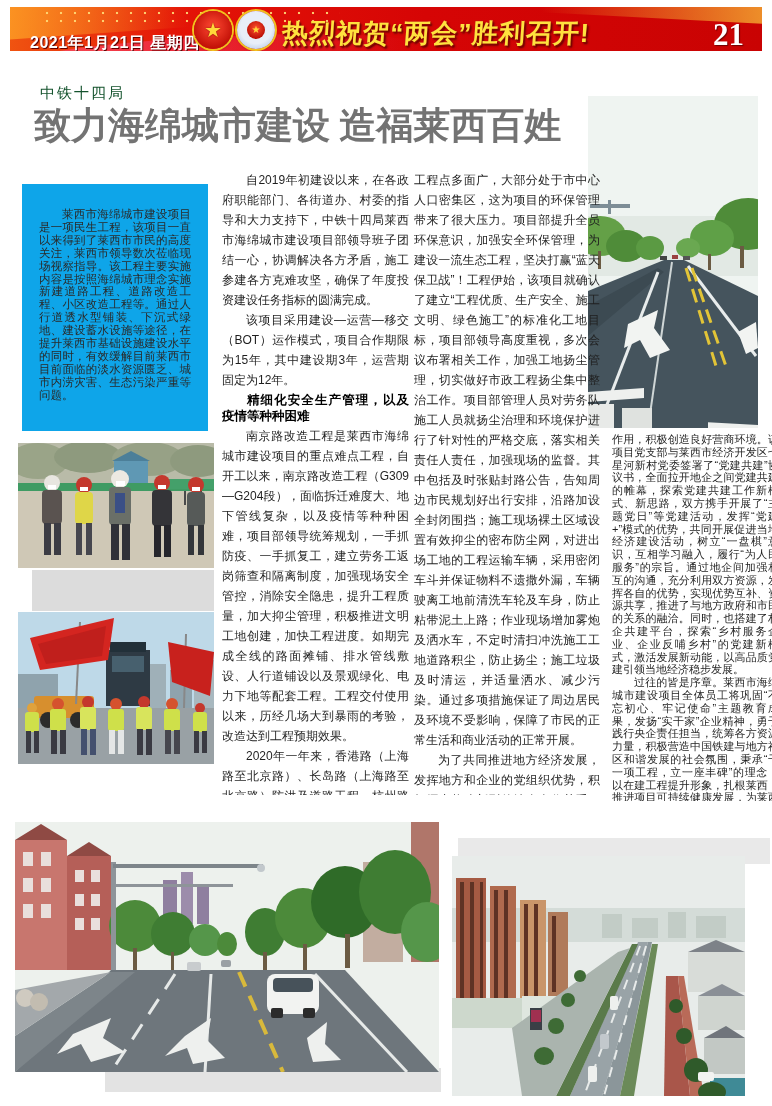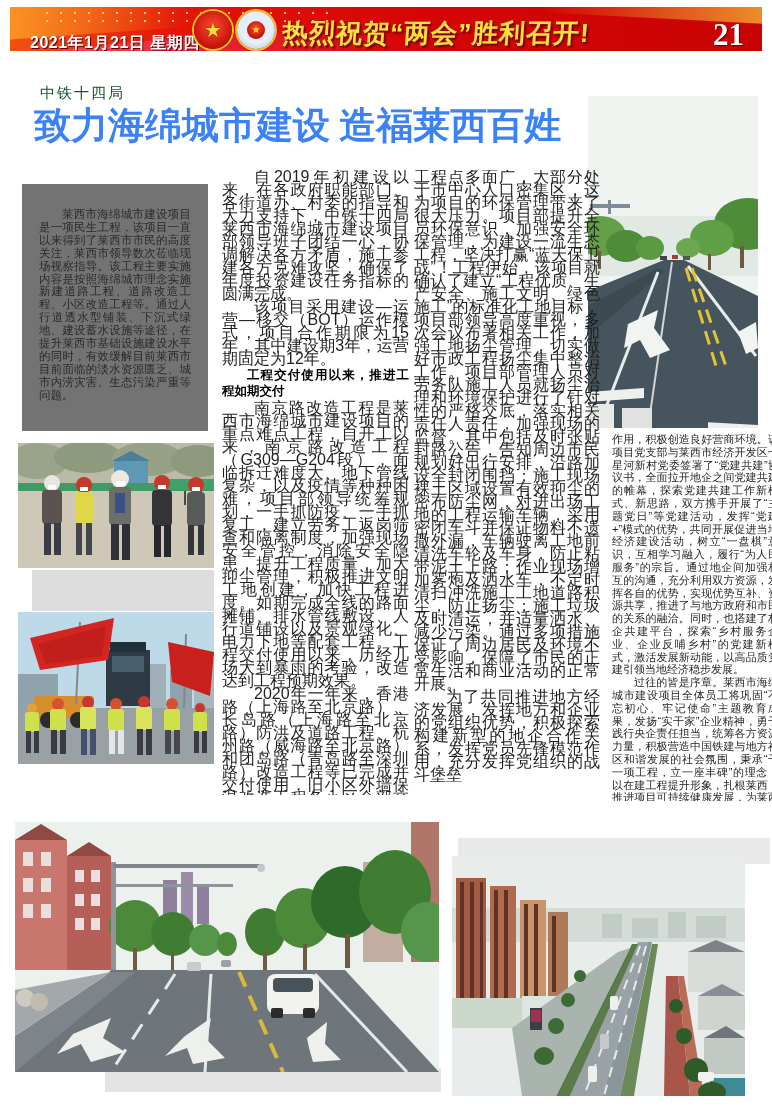--- a/index.html
+++ b/index.html
@@ -45,27 +45,27 @@
   }
   .pageno{
     position:absolute;right:18px;top:10px;font-family:"Liberation Serif","DejaVu Serif",serif;
     font-size:31px;font-weight:bold;color:#fff;text-shadow:1px 1px 1px #6e0202;
   }
   
   .kicker{position:absolute;left:40px;top:84px;width:540px;text-align:left;
     font-size:15px;color:#14532d;letter-spacing:2px;}
   .headline{position:absolute;left:34px;top:101px;width:552px;
     font-family:"Liberation Serif","DejaVu Serif",serif;
-    font-size:37px;font-weight:bold;color:#3b82f6;white-space:nowrap;letter-spacing:0px;}
+    font-size:37px;font-weight:bold;color:#737373;white-space:nowrap;letter-spacing:0px;}
   
   .introbox{position:absolute;left:22px;top:184px;width:186px;height:247px;
-    background:#737373;box-sizing:border-box;padding:24px 17px 0 17px;overflow:hidden;}
+    background:#0ea5e9;box-sizing:border-box;padding:24px 17px 0 17px;overflow:hidden;}
   .introbox p{margin:0;font-size:11.5px;line-height:12.9px;text-align:justify;text-indent:2em;color:#2a2a2a;}
   .col{position:absolute;top:170px;overflow:hidden;}
-  .col p{margin:0;font-size:16px;line-height:13px;text-align:justify;text-indent:2em;color:#1f1f1f;}
+  .col p{margin:0;font-size:12px;line-height:20px;text-align:justify;text-indent:2em;color:#1f1f1f;}
   .col p.cont{text-indent:0;}
   .col p.sub{font-weight:bold;font-size:12.5px;line-height:16px;color:#000;margin:2px 0;}
   #col1{left:222px;width:187px;height:625px;}
   #col2{left:414px;width:186px;height:625px;}
   #col3{left:591px;width:167px;height:368px;top:433px;margin-left:21px;}
   #col3 p{font-size:11px;line-height:12.8px;}
   
   .photo{position:absolute;overflow:hidden;}
   .photo svg{display:block;width:100%;height:100%;}
   .shadowbox{position:absolute;background:#dcdcdc;}
@@ -126,21 +126,21 @@
 </svg>
 </div>
 
 <div class="introbox">
   <p>莱西市海绵城市建设项目是一项民生工程，该项目一直以来得到了莱西市市民的高度关注，莱西市领导数次莅临现场视察指导。该工程主要实施内容是按照海绵城市理念实施新建道路工程、道路改造工程、小区改造工程等。通过人行道透水型铺装、下沉式绿地、建设蓄水设施等途径，在提升莱西市基础设施建设水平的同时，有效缓解目前莱西市目前面临的淡水资源匮乏、城市内涝灾害、生态污染严重等问题。</p>
 </div>
 
 <div class="col" id="col1">
   <p>自2019年初建设以来，在各政府职能部门、各街道办、村委的指导和大力支持下，中铁十四局莱西市海绵城市建设项目部领导班子团结一心，协调解决各方矛盾，施工参建各方克难攻坚，确保了年度投资建设任务指标的圆满完成。</p>
   <p>该项目采用建设—运营—移交（BOT）运作模式，项目合作期限为15年，其中建设期3年，运营期固定为12年。</p>
-  <p class="sub">工程交付使用以来，推进工程如期交付</p>
+  <p class="sub">精细化安全生产管理，以及疫情等种种困难</p>
   <p>南京路改造工程是莱西市海绵城市建设项目的重点难点工程，自开工以来，南京路改造工程（G309—G204段），面临拆迁难度大、地下管线复杂，以及疫情等种种困难，项目部领导统筹规划，一手抓防疫、一手抓复工，建立劳务工返岗筛查和隔离制度，加强现场安全管控，消除安全隐患，提升工程质量，加大抑尘管理，积极推进文明工地创建，加快工程进度。如期完成全线的路面摊铺、排水管线敷设、人行道铺设以及景观绿化、电力下地等配套工程。工程交付使用以来，历经几场大到暴雨的考验，改造达到工程预期效果。</p>
   <p>2020年一年来，香港路（上海路至北京路）、长岛路（上海路至北京路）防洪及道路工程、杭州路（威海路至北京路）和团岛路（青岛路至深圳路）改造工程等已完成并交付使用，旧小区外墙保温改造工程各小区全部交付使用。项目部领导班子亲临现场管理，紧盯各项重难点工序，项目部全员积极配合防疫工作，安全保质按期完成了工程改造任务，安全质量标准化管理，得到了业主和政府的一致称赞。其中香港路（上海路至北京路）防洪及及道路工程被评为2019年度青岛市市政工程标准化示范工地。</p>
   <p class="sub">提升环保管理理念，树立海绵城市工程新形象</p>
 
 </div>
 
 <div class="col" id="col2">
   <p class="cont">工程点多面广，大部分处于市中心人口密集区，这为项目的环保管理带来了很大压力。项目部提升全员环保意识，加强安全环保管理，为建设一流生态工程，坚决打赢“蓝天保卫战”！工程伊始，该项目就确认了建立“工程优质、生产安全、施工文明、绿色施工”的标准化工地目标，项目部领导高度重视，多次会议布署相关工作，加强工地扬尘管理，切实做好市政工程扬尘集中整治工作。项目部管理人员对劳务队施工人员就扬尘治理和环境保护进行了针对性的严格交底，落实相关责任人责任，加强现场的监督。其中包括及时张贴封路公告，告知周边市民规划好出行安排，沿路加设全封闭围挡；施工现场裸土区域设置有效抑尘的密布防尘网，对进出场工地的工程运输车辆，采用密闭车斗并保证物料不遗撒外漏，车辆驶离工地前清洗车轮及车身，防止粘带泥土上路；作业现场增加雾炮及洒水车，不定时清扫冲洗施工工地道路积尘，防止扬尘；施工垃圾及时清运，并适量洒水、减少污染。通过多项措施保证了周边居民及环境不受影响，保障了市民的正常生活和商业活动的正常开展。</p>
   <p>为了共同推进地方经济发展，发挥地方和企业的党组织优势，积极探索构建新型的地企合作关系，发挥党员先锋模范作用，充分发挥党组织的战斗堡垒</p>
 </div>

